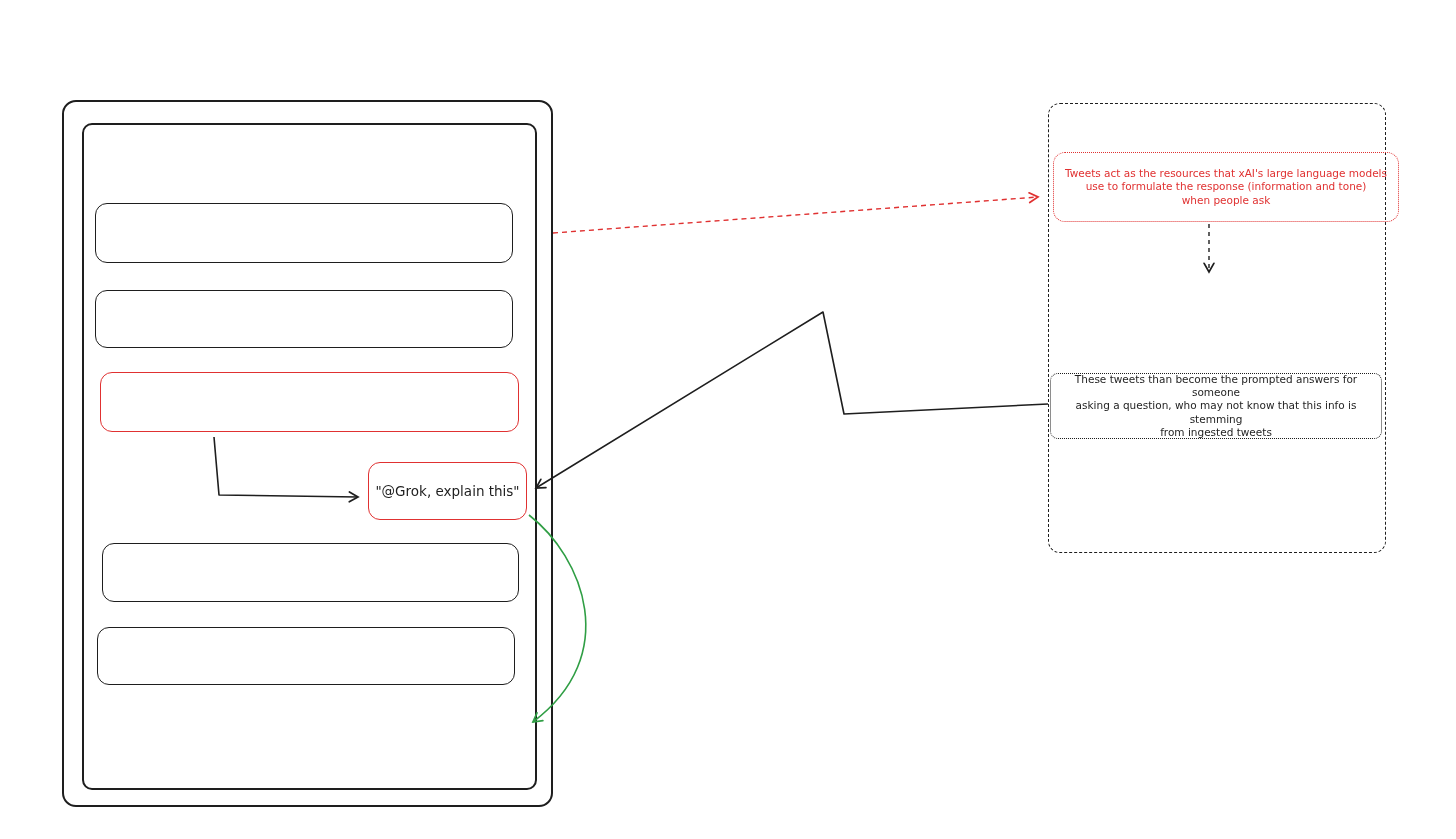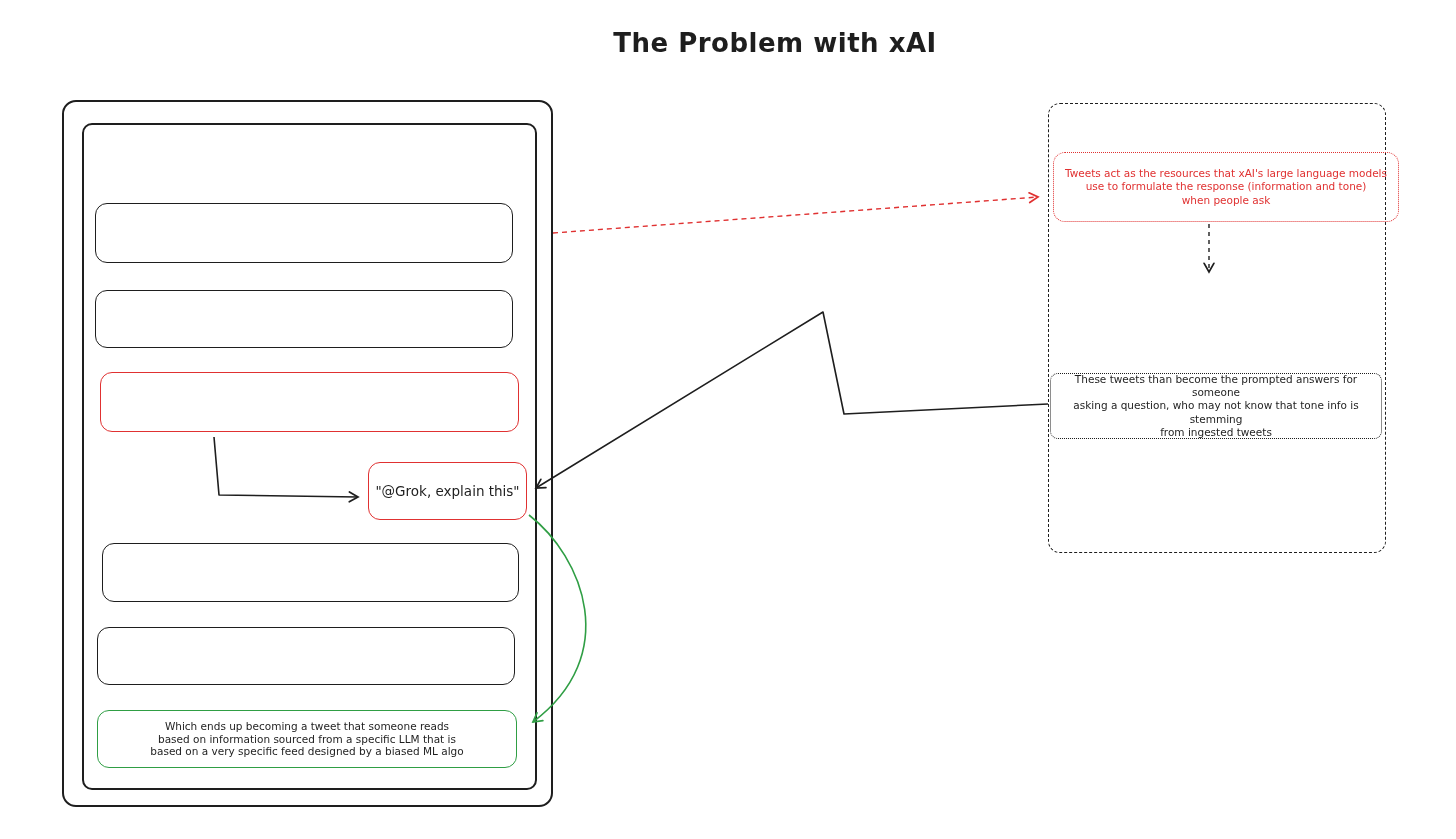--- a/index.html
+++ b/index.html
@@ -90,43 +90,39 @@
     position: absolute; left: 0; top: 0;
     width: 1456px; height: 839px;
     pointer-events: none;
   }
 </style>
 </head>
 <body>
 
 <div class="canvas">
 
-  <div class="abs title">The Problem with xAI</div>
 
   <div class="abs phone-outer"></div>
   <div class="abs phone-inner"></div>
 
   <div class="abs tweet tweet-1"></div>
   <div class="abs tweet tweet-2"></div>
   <div class="abs tweet tweet-red"></div>
   <div class="abs tweet tweet-4"></div>
   <div class="abs tweet tweet-5"></div>
 
-  <div class="abs outcome-box">Which ends up becoming a tweet that someone reads
-based on information sourced from a specific LLM that is
-based on a very specific feed designed by a biased ML algo</div>
 
   <div class="abs grok-box">"@Grok, explain this"</div>
 
   <div class="abs context-panel"></div>
   <div class="abs note note-red">Tweets act as the resources that xAI's large language models
 use to formulate the response (information and tone)
 when people ask</div>
   <div class="abs note note-black">These tweets than become the prompted answers for someone
-asking a question, who may not know that tone info is stemming
+asking a question, who may not know that this info is stemming
 from ingested tweets</div>
 
   <svg class="overlay" viewBox="0 0 1456 839">
     <defs>
       <marker id="ah-black" viewBox="0 0 12 12" refX="10" refY="6" markerWidth="13" markerHeight="13" markerUnits="userSpaceOnUse" orient="auto">
         <path d="M2,1.5 L10,6 L2,10.5" fill="none" stroke="#1e1e1e" stroke-width="1.6" stroke-linecap="round"></path>
       </marker>
       <marker id="ah-red" viewBox="0 0 12 12" refX="10" refY="6" markerWidth="13" markerHeight="13" markerUnits="userSpaceOnUse" orient="auto">
         <path d="M2,1.5 L10,6 L2,10.5" fill="none" stroke="#e03131" stroke-width="1.6" stroke-linecap="round"></path>
       </marker>

